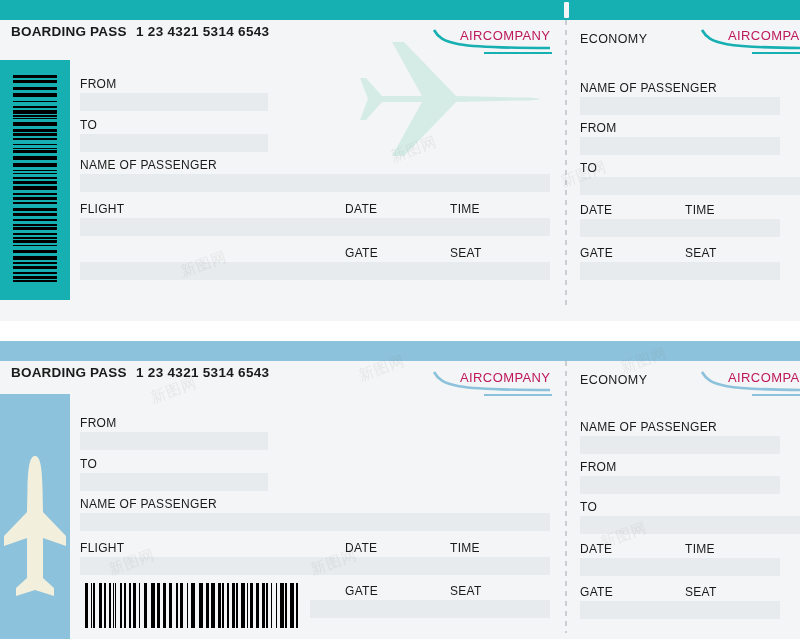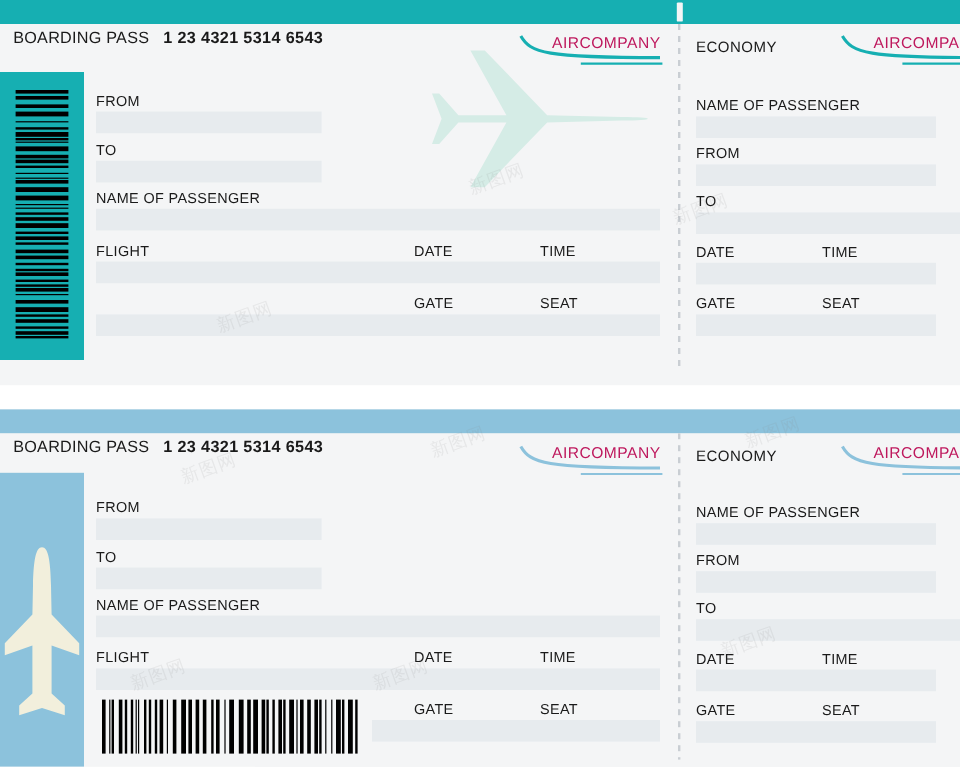--- a/index.html
+++ b/index.html
@@ -48,21 +48,21 @@
     position: absolute;
     left: 0; right: 0;
     height: 34px;
   }
   .hdr-teal { top: 24px; }
   .hdr-blue { top: 24px; }
   .hdr-title {
     position: absolute;
     left: 11px; top: 0;
     font-size: 13.5px;
-    font-weight: normal;
+    font-weight: bold;
     letter-spacing: 0.2px;
     color: #1a1a1a;
     white-space: nowrap;
   }
   .hdr-ticketno {
     position: absolute;
     left: 136px; top: 0;
     font-size: 13.5px;
     font-weight: bold;
     letter-spacing: 0.3px;

